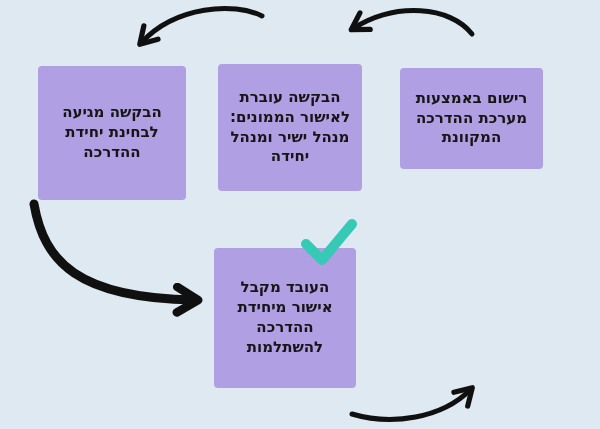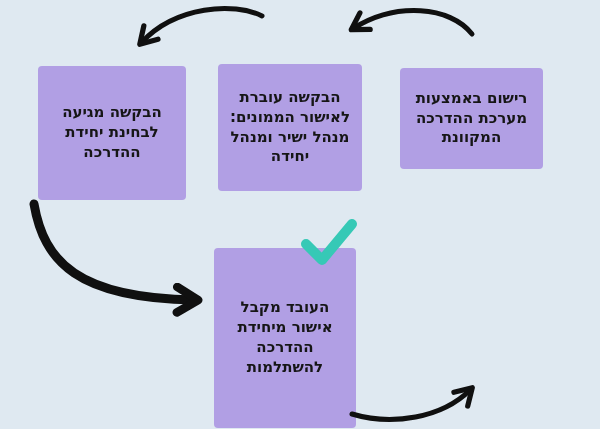--- a/index.html
+++ b/index.html
@@ -23,21 +23,21 @@
     direction: rtl;
     padding: 8px 10px;
     color: var(--text, #161616);
     font-weight: 700;
     font-size: 15px;
     line-height: 1.32;
   }
   .box-review        { left: 38px;  top: 66px;  width: 148px; height: 134px; }
   .box-approval      { left: 218px; top: 64px;  width: 144px; height: 127px; }
   .box-register      { left: 400px; top: 68px;  width: 143px; height: 101px; }
-  .box-confirmation  { left: 214px; top: 248px; width: 142px; height: 180px; }
+  .box-confirmation  { left: 214px; top: 248px; width: 142px; height: 140px; }
   .box-report        { left: 403px; top: 222px; width: 142px; height: 123px; }
   .note {
     display: block;
     color: var(--note, #e02430);
     font-size: 11.5px;
     line-height: 1.3;
     margin-top: 3px;
     font-weight: 700;
   }
   svg.overlay {

